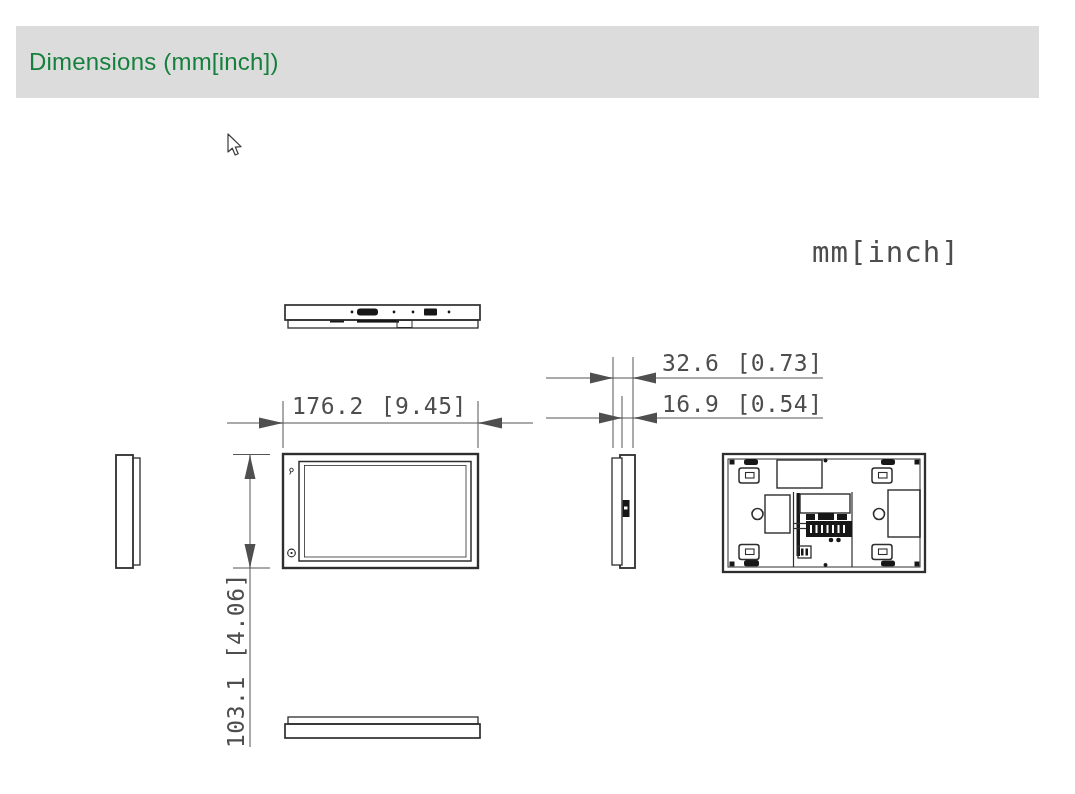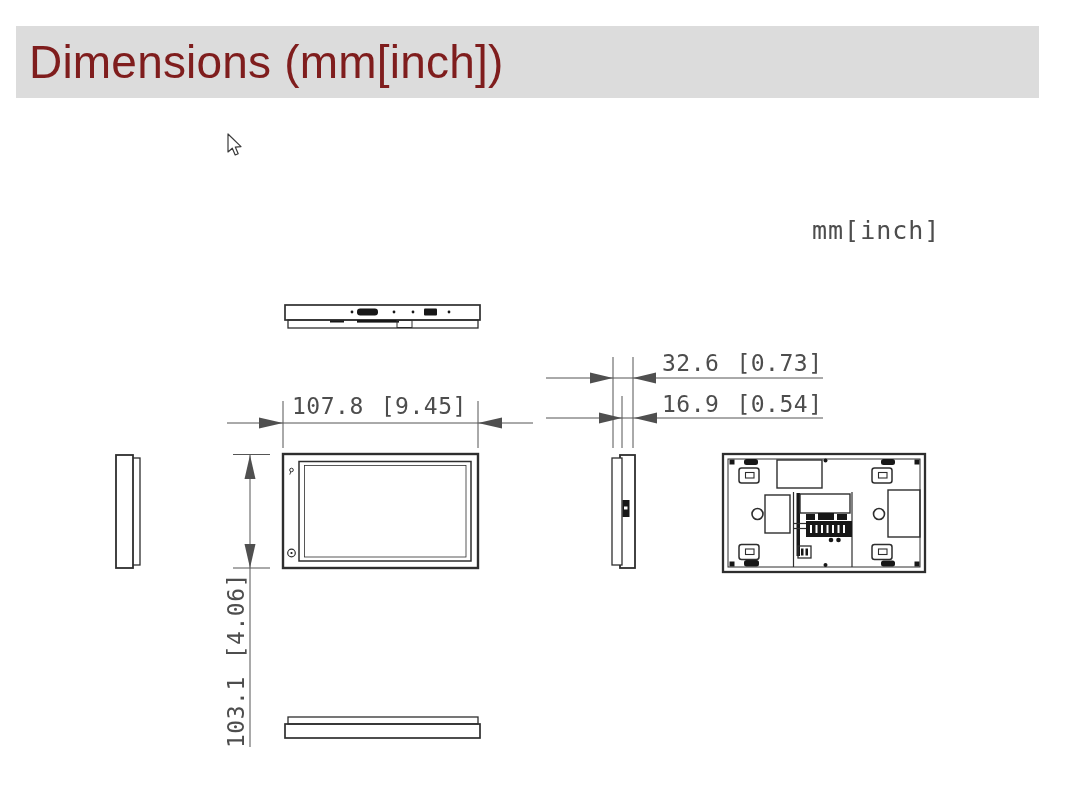--- a/index.html
+++ b/index.html
@@ -6,27 +6,27 @@
   .page{
     position:relative;width:1075px;height:794px;background:#ffffff;
     font-family:"Liberation Sans",sans-serif;overflow:hidden;
   }
   .header-bar{
     position:absolute;left:16px;top:26px;width:1023px;height:72px;
     background:#dcdcdc;display:flex;align-items:center;
     padding-left:13px;box-sizing:border-box;
   }
   .header-title{
-    font-size:46px;color:#7f1d1d;letter-spacing:.2px;white-space:nowrap;
+    font-size:24px;color:#15803d;letter-spacing:.2px;white-space:nowrap;
   }
   .cad{
     font-family:"DejaVu Sans Mono",monospace;color:#4d4d4d;
   }
   .units-label{
-    position:absolute;left:812px;top:216px;font-size:25px;letter-spacing:1px;white-space:nowrap;
+    position:absolute;left:812px;top:235px;font-size:29px;letter-spacing:1px;white-space:nowrap;
   }
   .dim-label{
     position:absolute;font-size:23px;white-space:nowrap;letter-spacing:.5px;
   }
   .dim-label .inch{margin-left:17px;}
   .rot-label{
     left:147px;top:646px;width:178px;height:26px;
     transform:rotate(-90deg);transform-origin:center center;
   }
   .diagram-svg{position:absolute;left:0;top:0;}
@@ -41,21 +41,21 @@
 
 <div class="page">
 
   <div class="header-bar">
     <span class="header-title">Dimensions (mm[inch])</span>
   </div>
 
   <div class="cad units-label">mm[inch]</div>
 
   <div class="cad dim-label" style="left:292px;top:393px;">
-    <span>107.8</span><span class="inch">[9.45]</span>
+    <span>176.2</span><span class="inch">[9.45]</span>
   </div>
 
   <div class="cad dim-label" style="left:662px;top:350px;">
     <span>32.6</span><span class="inch">[0.73]</span>
   </div>
 
   <div class="cad dim-label" style="left:662px;top:391px;">
     <span>16.9</span><span class="inch">[0.54]</span>
   </div>
 

